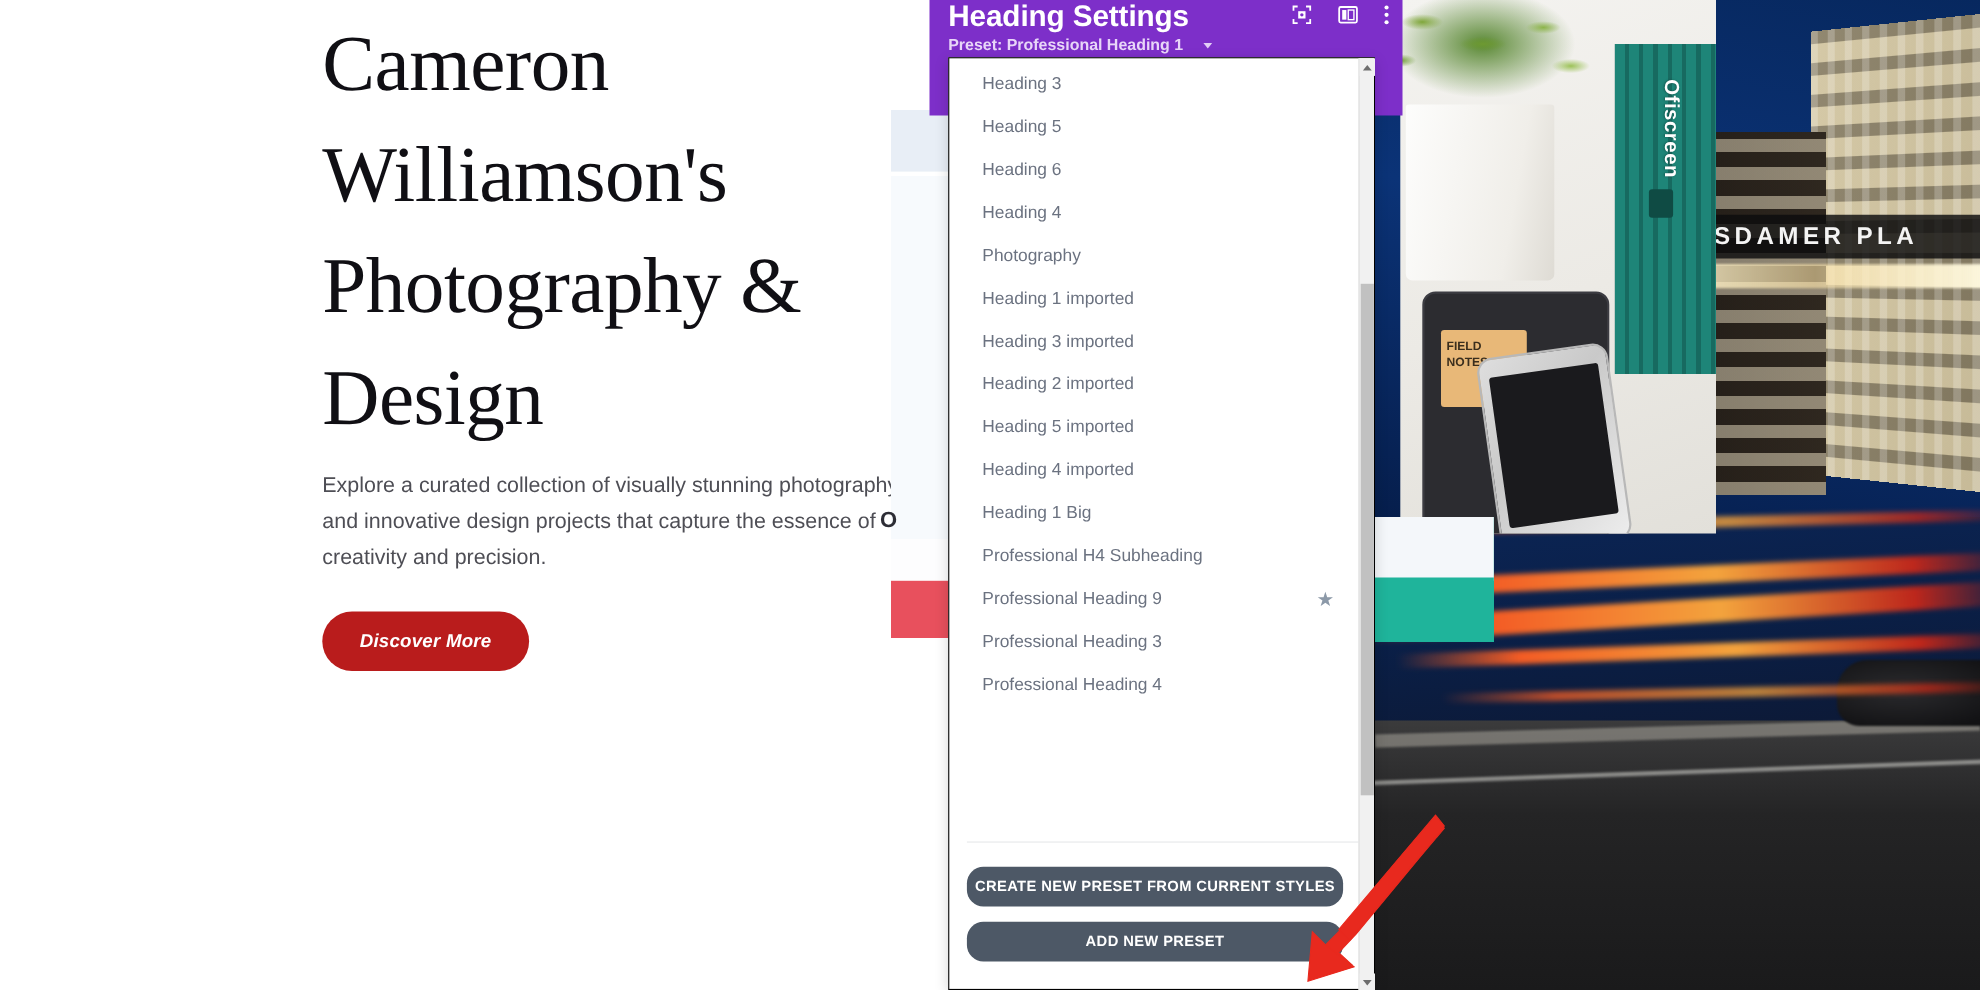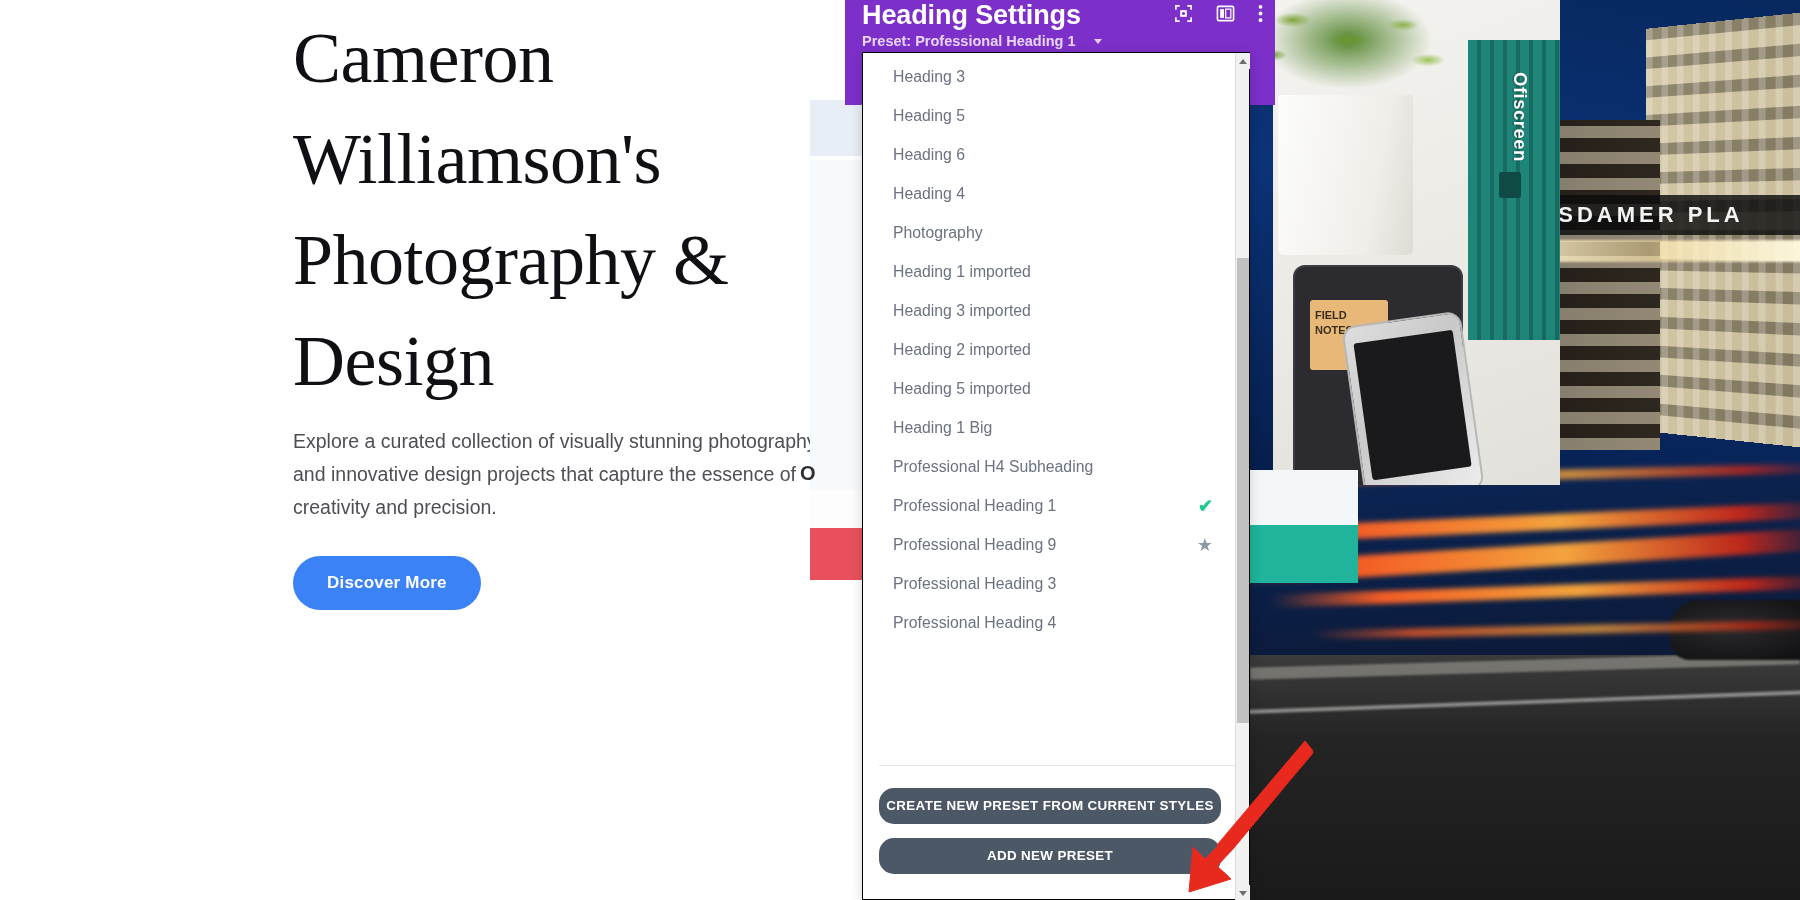--- a/index.html
+++ b/index.html
@@ -22,26 +22,27 @@
     font-family: "Liberation Serif", serif;
     font-size: 72px; line-height: 101px; color: #100f14;
     font-weight: 400; letter-spacing: -0.5px;
   }
   .hero-para {
     position: absolute; left: 293px; top: 425px; width: 530px;
     font-size: 19.5px; line-height: 33px; color: #4e4e55;
   }
   .hero-btn {
     position: absolute; left: 293px; top: 556px;
-    background: #3b82f6; color: #fff;
+    background: #b91c1c; color: #fff;
     border: none; border-radius: 40px;
     padding: 17px 34px;
     font-size: 17px; font-weight: bold;
     letter-spacing: 0.2px;
     cursor: pointer;
+    font-style: italic;
   }
 
   
   .photo-desk {
     position: absolute; left: 1273px; top: 0; width: 287px; height: 485px;
     background:
       radial-gradient(ellipse 120px 70px at 75px 40px, rgba(80,130,40,0.95) 0%, rgba(80,130,40,0) 70%),
       linear-gradient(160deg, #f4f3f0 0%, #eceae5 55%, #e2e0da 100%);
     overflow: hidden;
   }
@@ -397,28 +398,27 @@
             <div class="dd-item">
               <span class="label">Heading 3 imported</span>
             </div>
             <div class="dd-item">
               <span class="label">Heading 2 imported</span>
             </div>
             <div class="dd-item">
               <span class="label">Heading 5 imported</span>
             </div>
             <div class="dd-item">
+              <span class="label">Heading 4 imported</span>
+            </div>
+            <div class="dd-item">
               <span class="label">Heading 1 Big</span>
             </div>
             <div class="dd-item">
               <span class="label">Professional H4 Subheading</span>
-            </div>
-            <div class="dd-item">
-              <span class="label">Professional Heading 1</span>
-              <span class="mark mark-check">✔</span>
             </div>
             <div class="dd-item">
               <span class="label">Professional Heading 9</span>
               <span class="mark mark-star">★</span>
             </div>
             <div class="dd-item">
               <span class="label">Professional Heading 3</span>
             </div>
             <div class="dd-item">
               <span class="label">Professional Heading 4</span>

